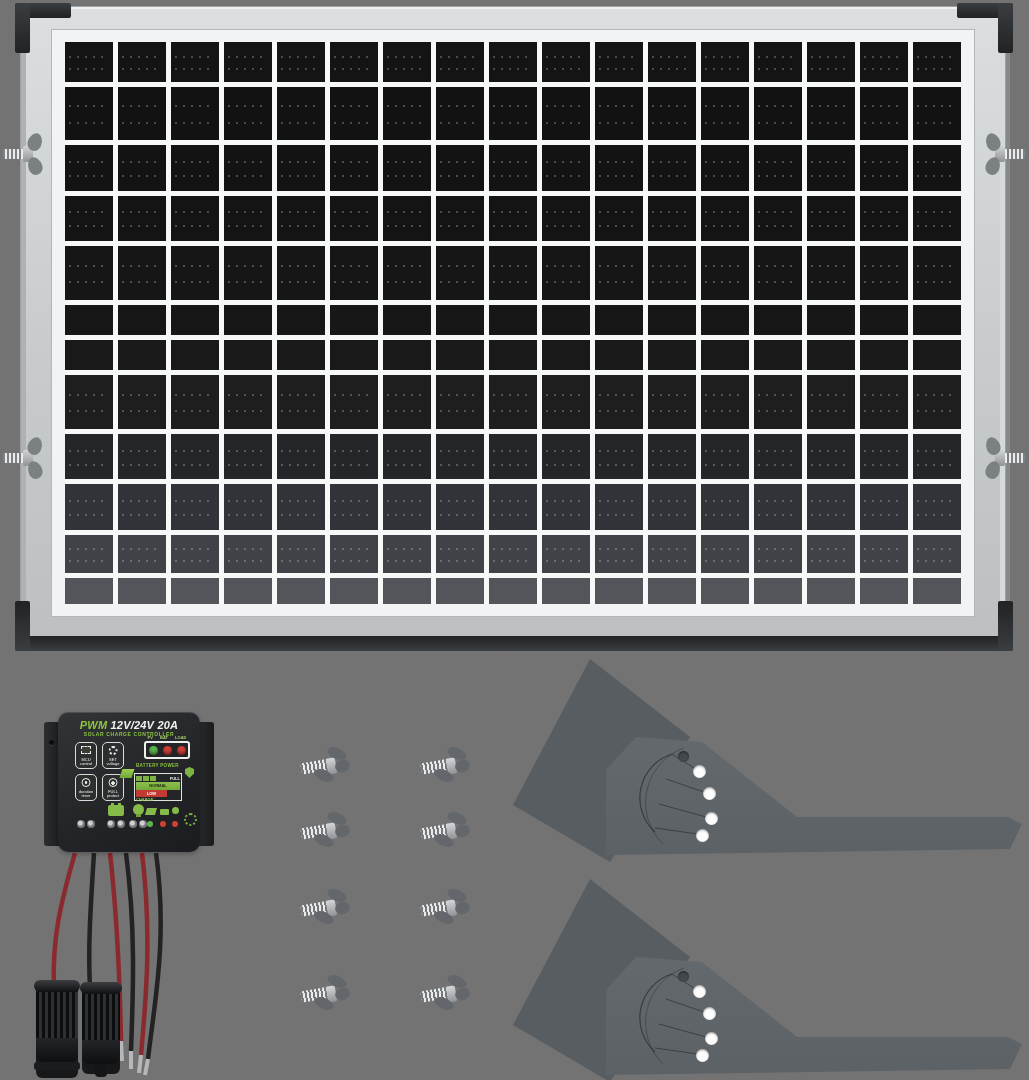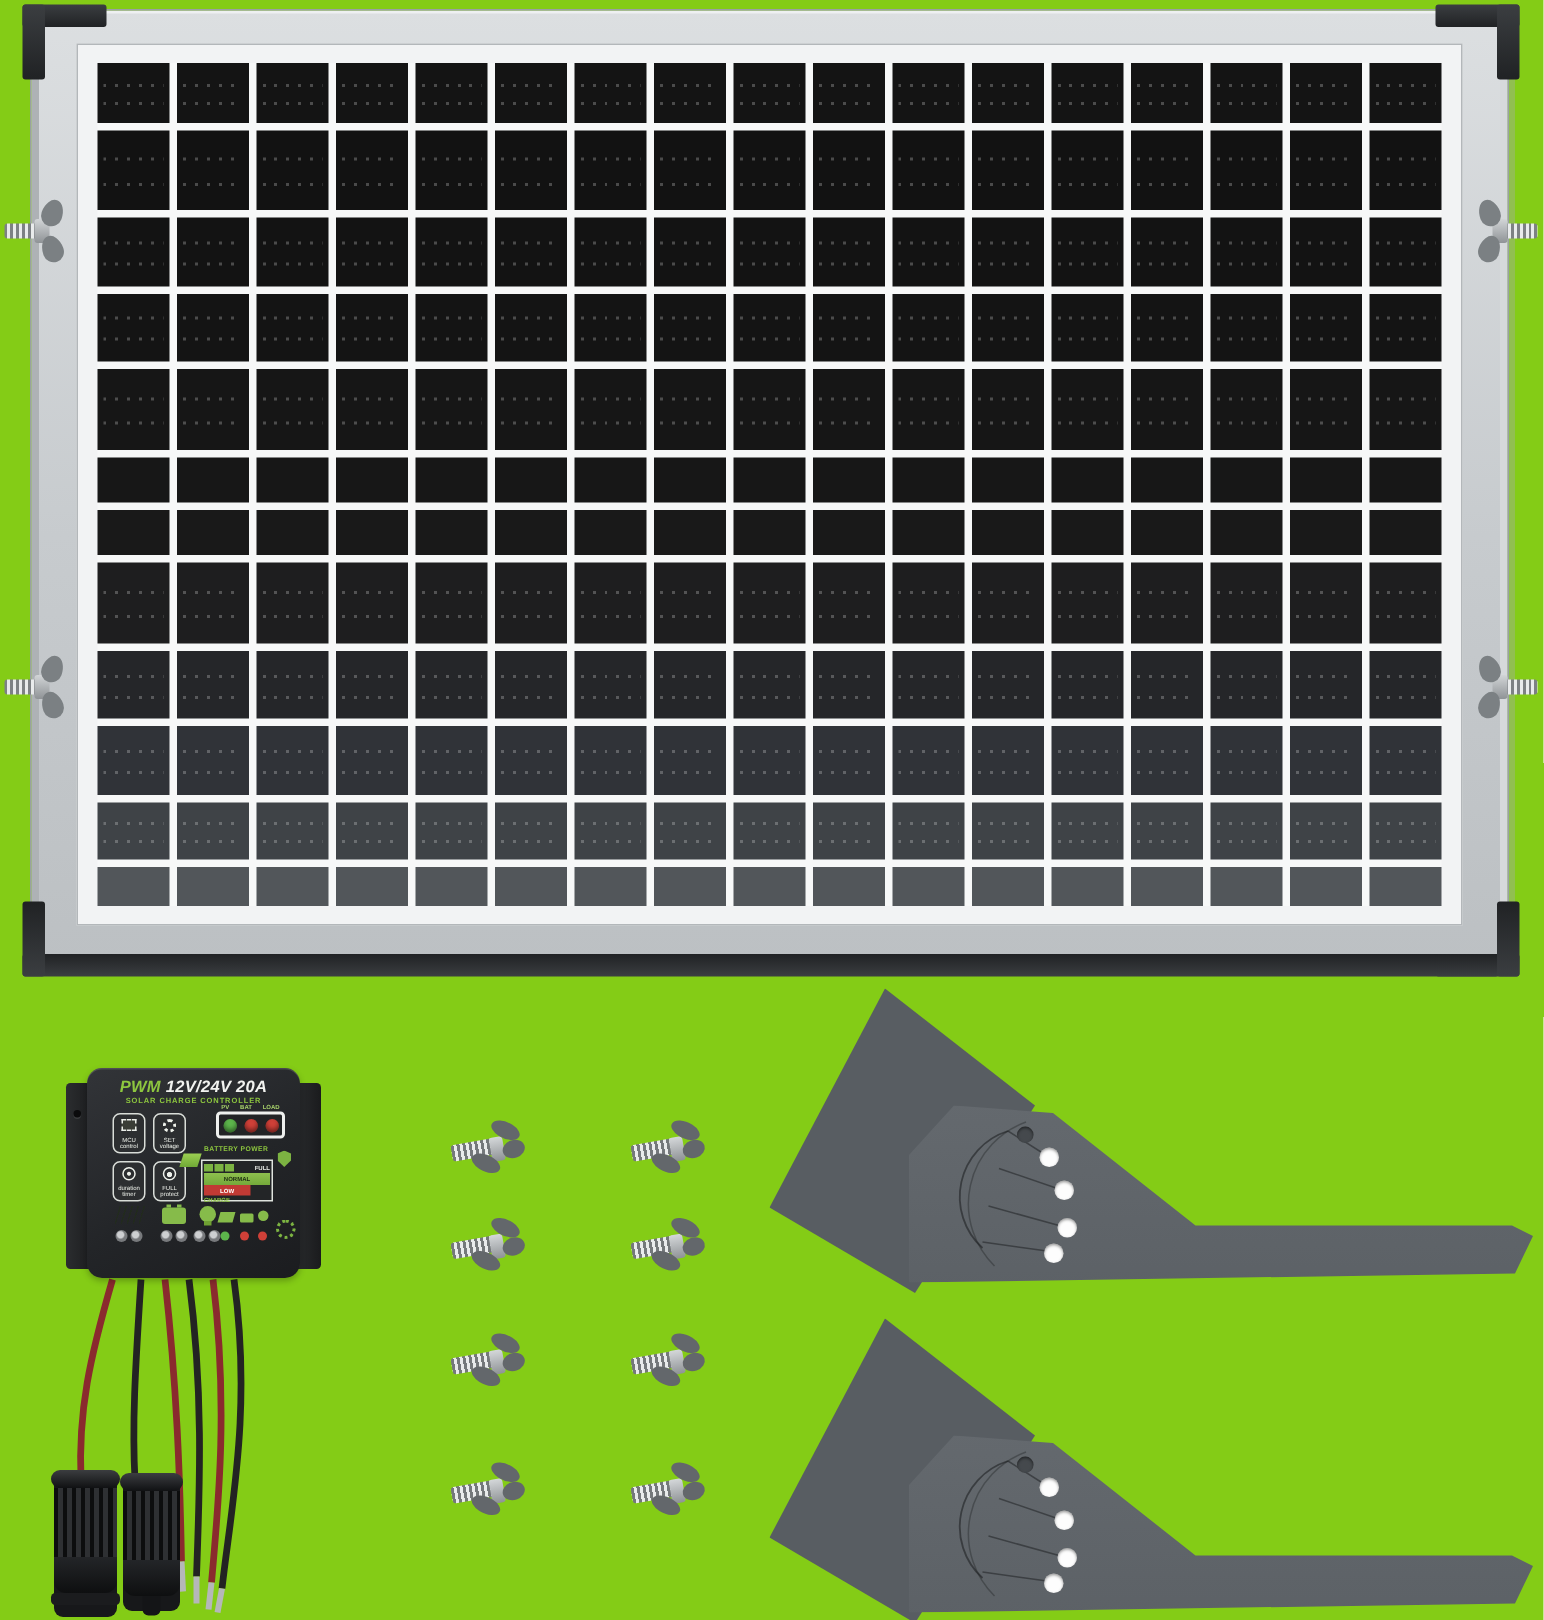--- a/index.html
+++ b/index.html
@@ -1,16 +1,16 @@
 <!DOCTYPE html>
 <html><head>
 <meta charset="utf-8">
 <style>
   html,body{margin:0;padding:0;background:#fff;font-family:"Liberation Sans",sans-serif;}
-  .canvas{position:relative;width:1029px;height:1080px;background:#84cc16;overflow:hidden;}
+  .canvas{position:relative;width:1029px;height:1080px;background:#737373;overflow:hidden;}
   i,div,span,svg{box-sizing:border-box;}
 
   
   .panel{position:absolute;left:20px;top:6px;width:986px;height:638px;
     background:linear-gradient(180deg,#dcdfe1,#c7cbce 55%,#bcc0c3);
     border:1px solid #9aa0a3;
     box-shadow:inset 0 2px 0 #eef0f1, inset -5px 0 0 #d6d9db, inset 5px 0 0 #aeb2b5, 7px 9px 0 -3px rgba(167,172,175,.38);}
   .mat{position:absolute;left:30px;top:22px;right:30px;bottom:26px;background:#f2f3f4;border:1px solid #b3b7ba;}
   .cellsWrap{position:absolute;left:13px;top:12px;right:13px;bottom:12px;background:#f7f8f8;display:grid;gap:5px;}
   .cell{width:100%;height:100%;}

